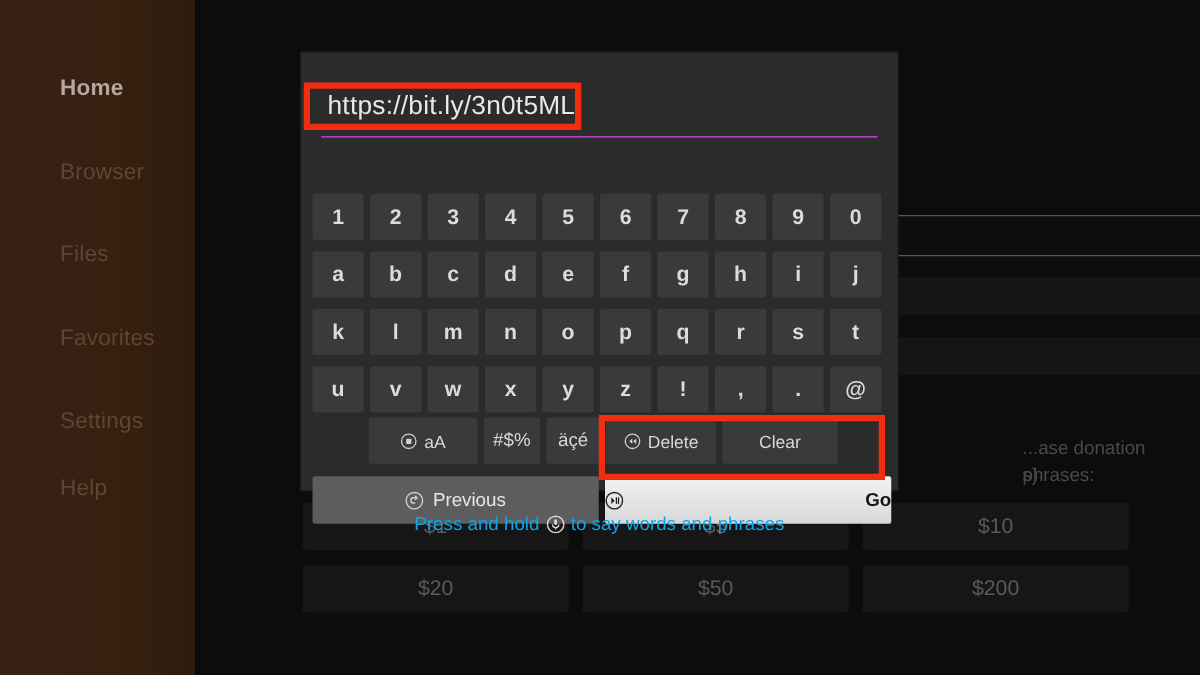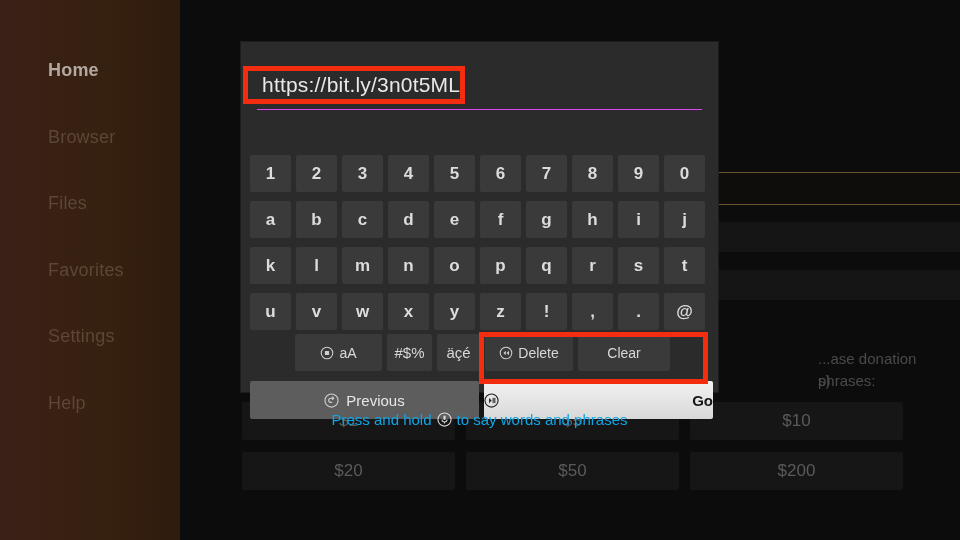--- a/index.html
+++ b/index.html
@@ -21,21 +21,21 @@
     width: 960px;
     height: 540px;
     background: #0c0c0c;
     overflow: hidden;
   }
 
   
   #sidebar {
     position: absolute;
     left: 0; top: 0;
-    width: 180px;
+    width: 156px;
     height: 540px;
     background: linear-gradient(to right, #3a2117 0%, #36200f 60%, #2e1b0e 100%);
     overflow: hidden;
   }
   .nav-item {
     position: absolute;
     left: 48px;
     font-size: 18px;
     letter-spacing: 0.2px;
     white-space: nowrap;
@@ -236,21 +236,21 @@
 <body>
 
 <div id="screen">
 
   <div id="sidebar">
       <div class="nav-item active" style="top: 60px;">Home</div>
       <div class="nav-item" style="top: 127px;">Browser</div>
       <div class="nav-item" style="top: 193px;">Files</div>
       <div class="nav-item" style="top: 260px;">Favorites</div>
       <div class="nav-item" style="top: 326px;">Settings</div>
-      <div class="nav-item" style="top: 393px;">Help</div>
+      <div class="nav-item" style="top: 380px;">Help</div>
     </div>
 
   <div id="bg-content">
     <div class="bg-url-box"></div>
     <div class="bg-strip bg-strip-1"></div>
     <div class="bg-strip bg-strip-2"></div>
 
     <div class="bg-note bg-note-1">...ase donation phrases:</div>
     <div class="bg-note" style="left:638px; top:370px;">s)</div>
 

